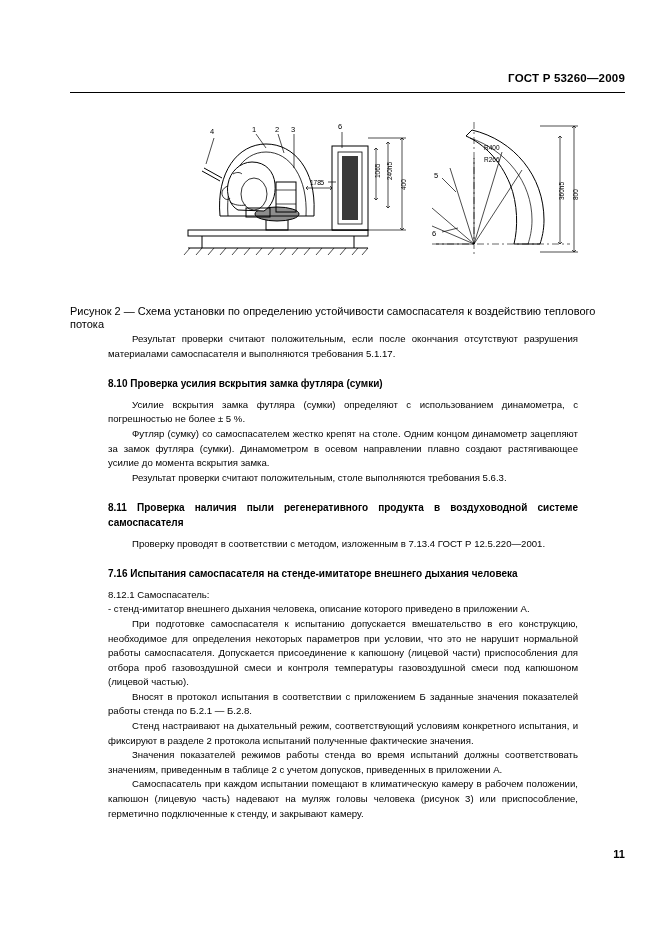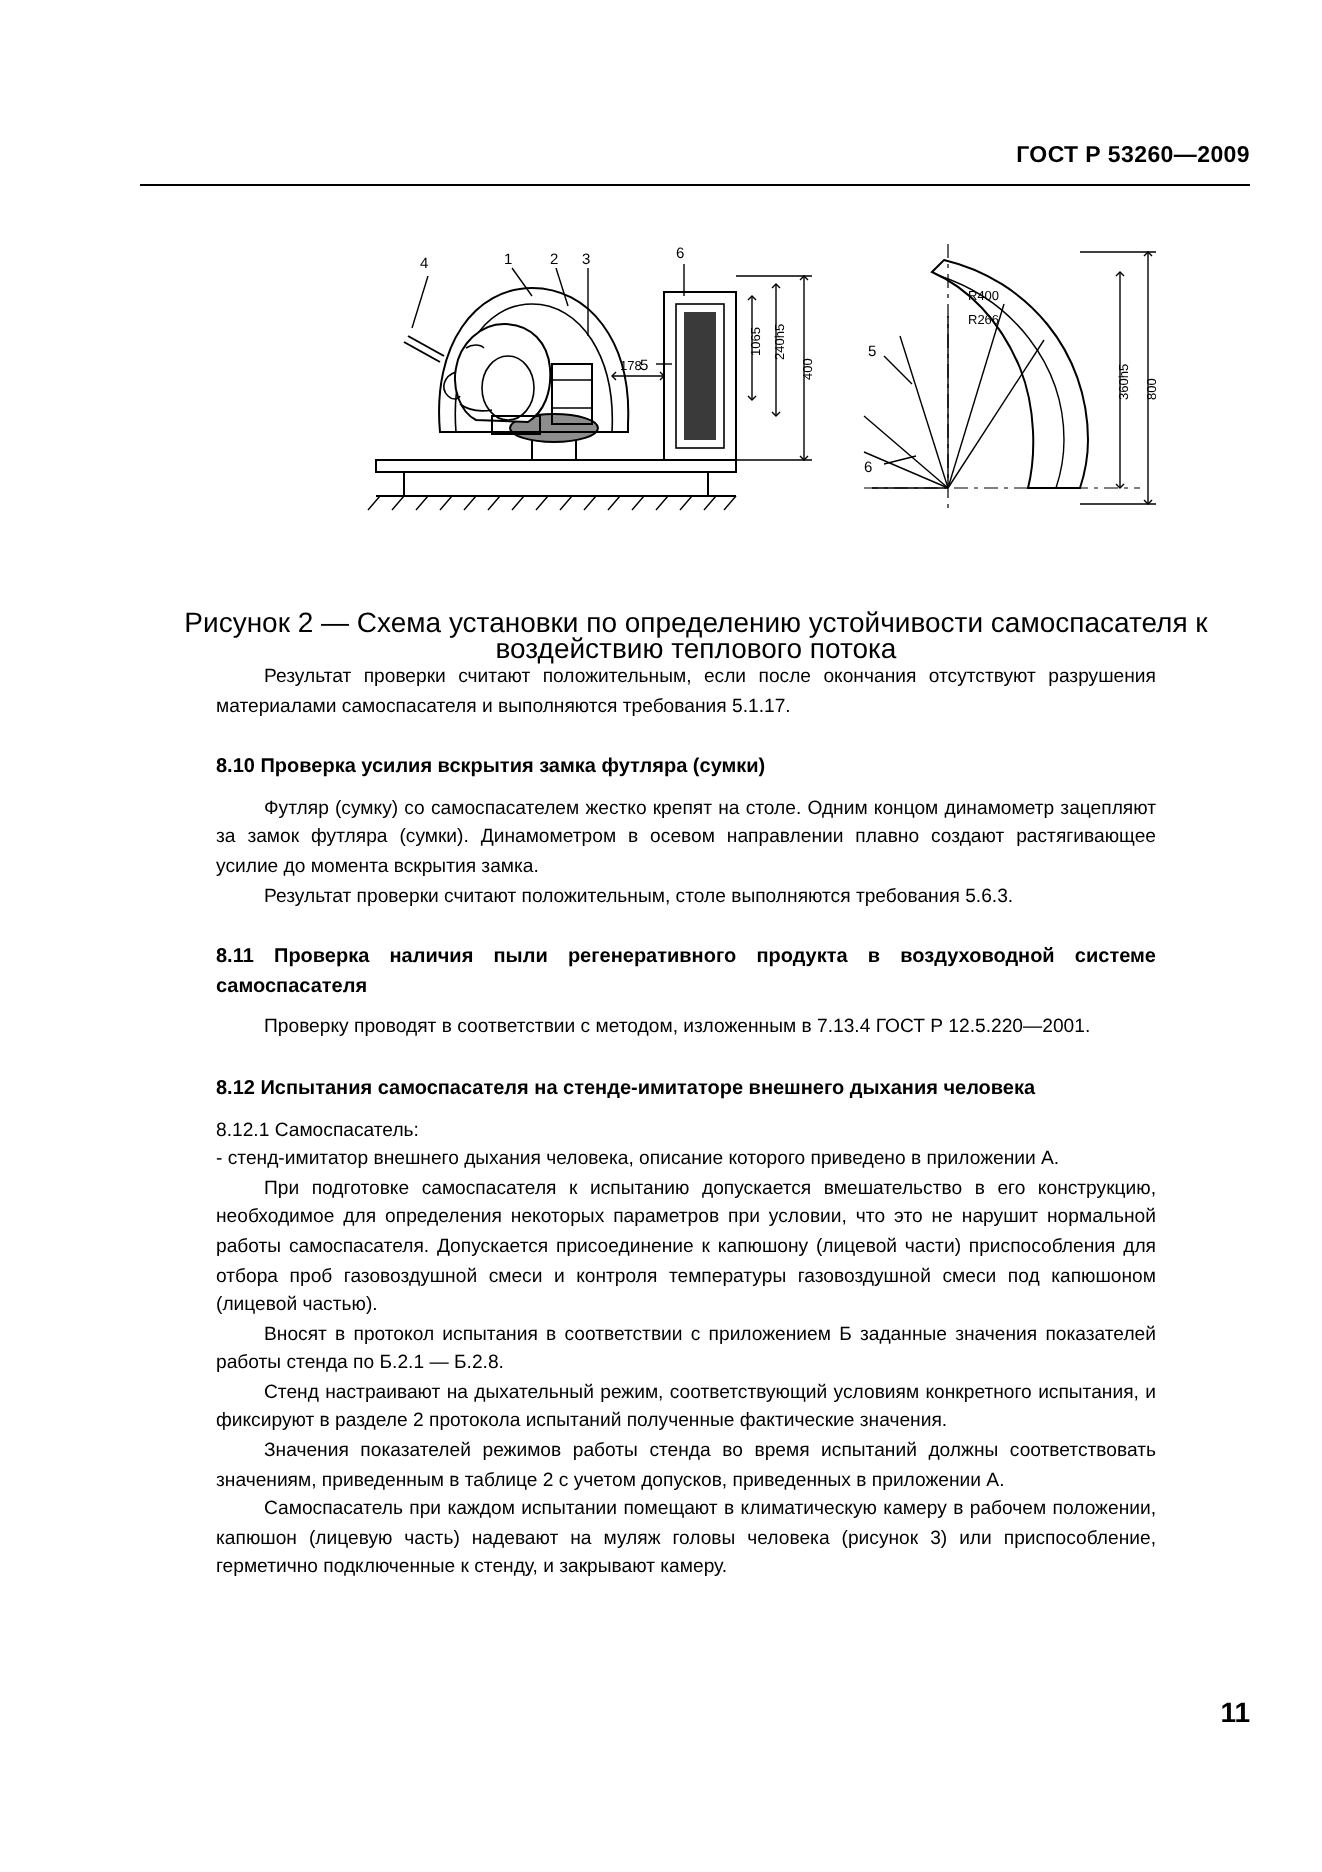--- a/index.html
+++ b/index.html
@@ -55,23 +55,22 @@
     width: 556px;
     font-size: 8px;
     line-height: 12px;
     text-align: justify;
   }
   .fig-title {
     position: absolute;
     left: 58px;
     top: 305px;
     width: 556px;
-    font-size: 14px;
+    font-size: 11px;
     line-height: 13px;
-    text-align: center;
   }
 
   
   .body {
     position: absolute;
     left: 96px;
     top: 332px;
     width: 470px;
     font-size: 9.6px;
     line-height: 14.6px;
@@ -89,21 +88,21 @@
     font-weight: bold;
     text-indent: 0;
   }
   .gap-lg { height: 16px; }
   .gap-sm { height: 6px; }
 
   .page-number {
     position: absolute;
     right: 48px;
     top: 848px;
-    font-size: 14px;
+    font-size: 11px;
     font-weight: bold;
   }
 </style>
 </head>
 <body>
 
 <div class="page">
 
   <div class="header">ГОСТ Р 53260—2009</div>
   <div class="header-rule"></div>
@@ -250,30 +249,31 @@
   </div>
 
   <div class="fig-title">Рисунок 2 — Схема установки по определению устойчивости самоспасателя к воздействию теплового потока</div>
 
   <div class="body">
     <p>Результат проверки считают положительным, если после окончания отсутствуют разрушения материалами самоспасателя и выполняются требования 5.1.17.</p>
 
     <div class="gap-lg"></div>
     <h3>8.10 Проверка усилия вскрытия замка футляра (сумки)</h3>
     <div class="gap-sm"></div>
+    <p>Усилие вскрытия замка футляра (сумки) определяют с использованием динамометра, с погрешностью не более ± 5 %.</p>
     <p>Футляр (сумку) со самоспасателем жестко крепят на столе. Одним концом динамометр зацепляют за замок футляра (сумки). Динамометром в осевом направлении плавно создают растягивающее усилие до момента вскрытия замка.</p>
     <p>Результат проверки считают положительным, столе выполняются требования 5.6.3.</p>
 
     <div class="gap-lg"></div>
     <h3>8.11 Проверка наличия пыли регенеративного продукта в воздуховодной системе самоспасателя</h3>
     <div class="gap-sm"></div>
     <p>Проверку проводят в соответствии с методом, изложенным в 7.13.4 ГОСТ Р 12.5.220—2001.</p>
 
     <div class="gap-lg"></div>
-    <h3>8.12 Испытания самоспасателя на стенде-имитаторе внешнего дыхания человека</h3>
+    <h3>7.16 Испытания самоспасателя на стенде-имитаторе внешнего дыхания человека</h3>
     <div class="gap-sm"></div>
     <p class="noind">8.12.1 Самоспасатель:</p>
     <p class="noind">- стенд-имитатор внешнего дыхания человека, описание которого приведено в приложении А.</p>
     <p>При подготовке самоспасателя к испытанию допускается вмешательство в его конструкцию, необходимое для определения некоторых параметров при условии, что это не нарушит нормальной работы самоспасателя. Допускается присоединение к капюшону (лицевой части) приспособления для отбора проб газовоздушной смеси и контроля температуры газовоздушной смеси под капюшоном (лицевой частью).</p>
     <p>Вносят в протокол испытания в соответствии с приложением Б заданные значения показателей работы стенда по Б.2.1 — Б.2.8.</p>
     <p>Стенд настраивают на дыхательный режим, соответствующий условиям конкретного испытания, и фиксируют в разделе 2 протокола испытаний полученные фактические значения.</p>
     <p>Значения показателей режимов работы стенда во время испытаний должны соответствовать значениям, приведенным в таблице 2 с учетом допусков, приведенных в приложении А.</p>
     <p>Самоспасатель при каждом испытании помещают в климатическую камеру в рабочем положении, капюшон (лицевую часть) надевают на муляж головы человека (рисунок 3) или приспособление, герметично подключенные к стенду, и закрывают камеру.</p>
   </div>
 

